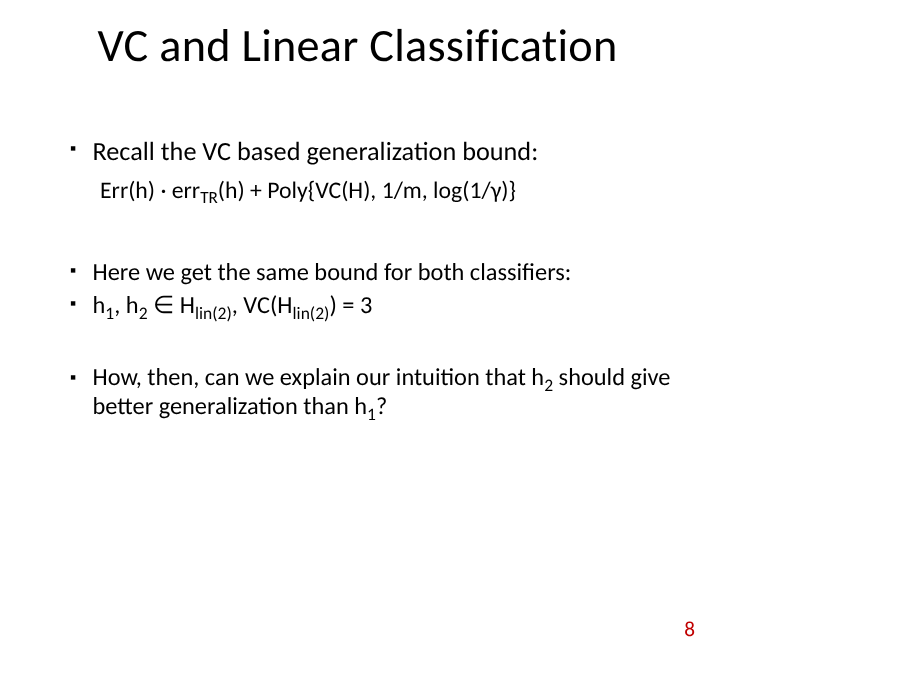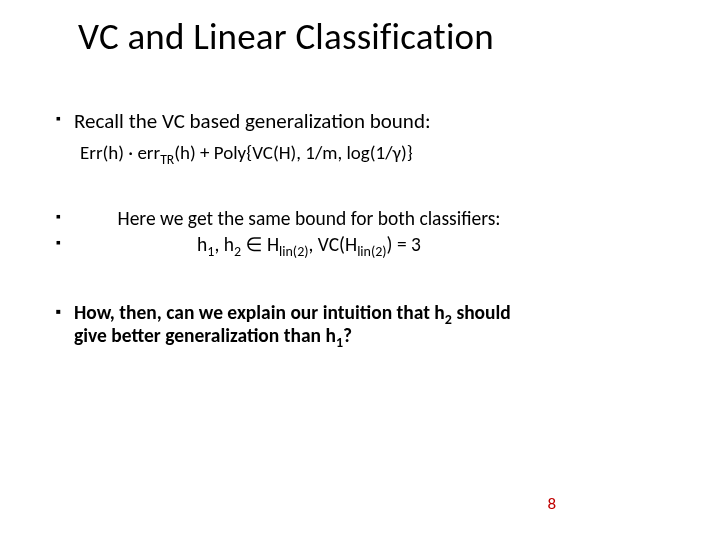--- a/index.html
+++ b/index.html
@@ -51,29 +51,27 @@
     font-size: 14px;
     color: #000;
   }
   .formula {
     font-size: 19px;
     margin: 7px 0 40px 24px;
     line-height: 1.3;
   }
   .block2 {
     margin-top: 36px;
-    text-align: center;
   }
   .block2 .bullet {
     font-size: 19.5px;
     margin-bottom: 2px;
   }
   .block3 {
-    margin-top: 44px;
-    font-weight: bold;
+    margin-top: 34px;
   }
   .block3 .bullet {
     font-size: 19.5px;
     line-height: 1.22;
   }
   sub {
     font-size: 0.72em;
     vertical-align: sub;
     line-height: 0;
   }

